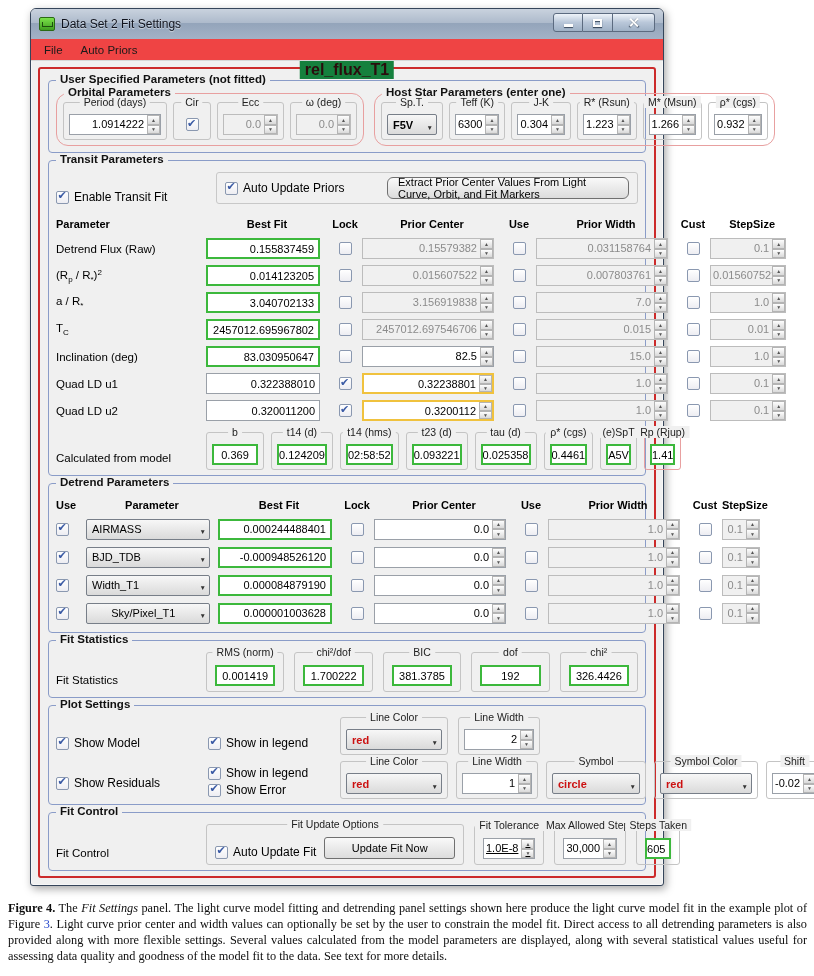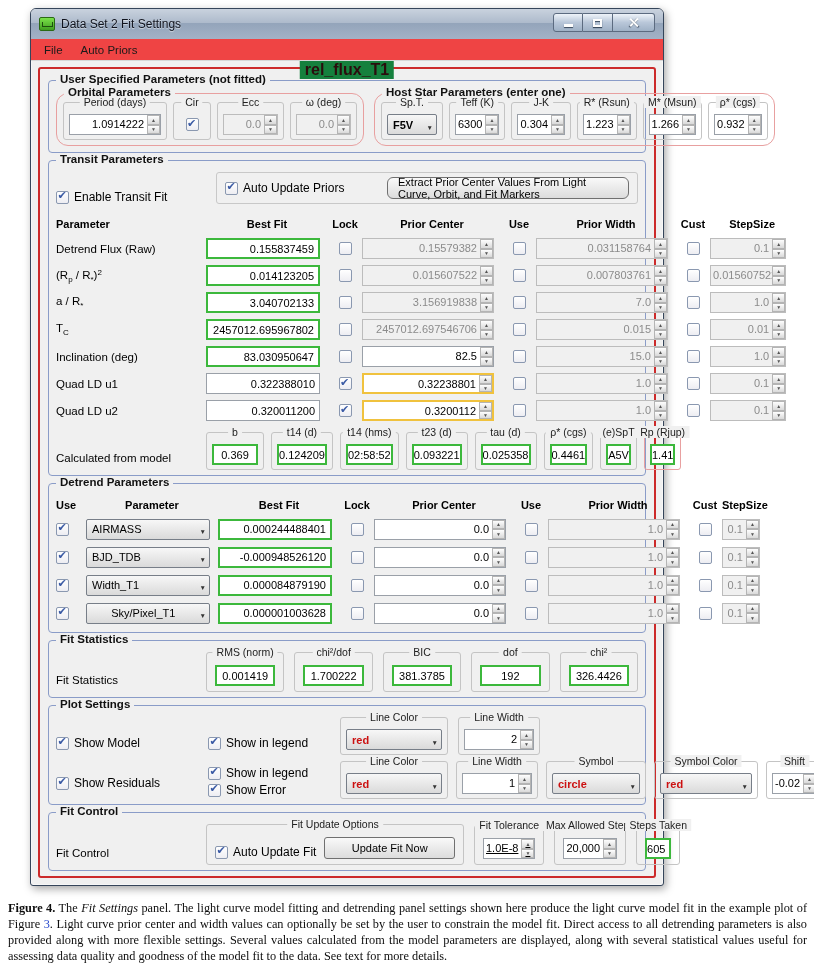--- a/index.html
+++ b/index.html
@@ -1009,21 +1009,21 @@
                     <span class="sfv">1.0E-8</span>
                     <span class="sfs">
                       <i class="u"></i>
                       <i class="d"></i>
                     </span>
                   </div>
               </div>
               <div class="mg" style="flex:1; padding:12px 8px 5px;">
                 <span class="mgl">Max Allowed Steps</span>
                 <div class="sf" style="width:100%;">
-                    <span class="sfv">20,000</span>
+                    <span class="sfv">30,000</span>
                     <span class="sfs">
                       <i class="u"></i>
                       <i class="d"></i>
                     </span>
                   </div>
               </div>
               <div class="mg" style="flex:1; padding:12px 8px 5px;">
                 <span class="mgl">Steps Taken</span>
                 <div class="vb green r full">
                     <span>605</span>

